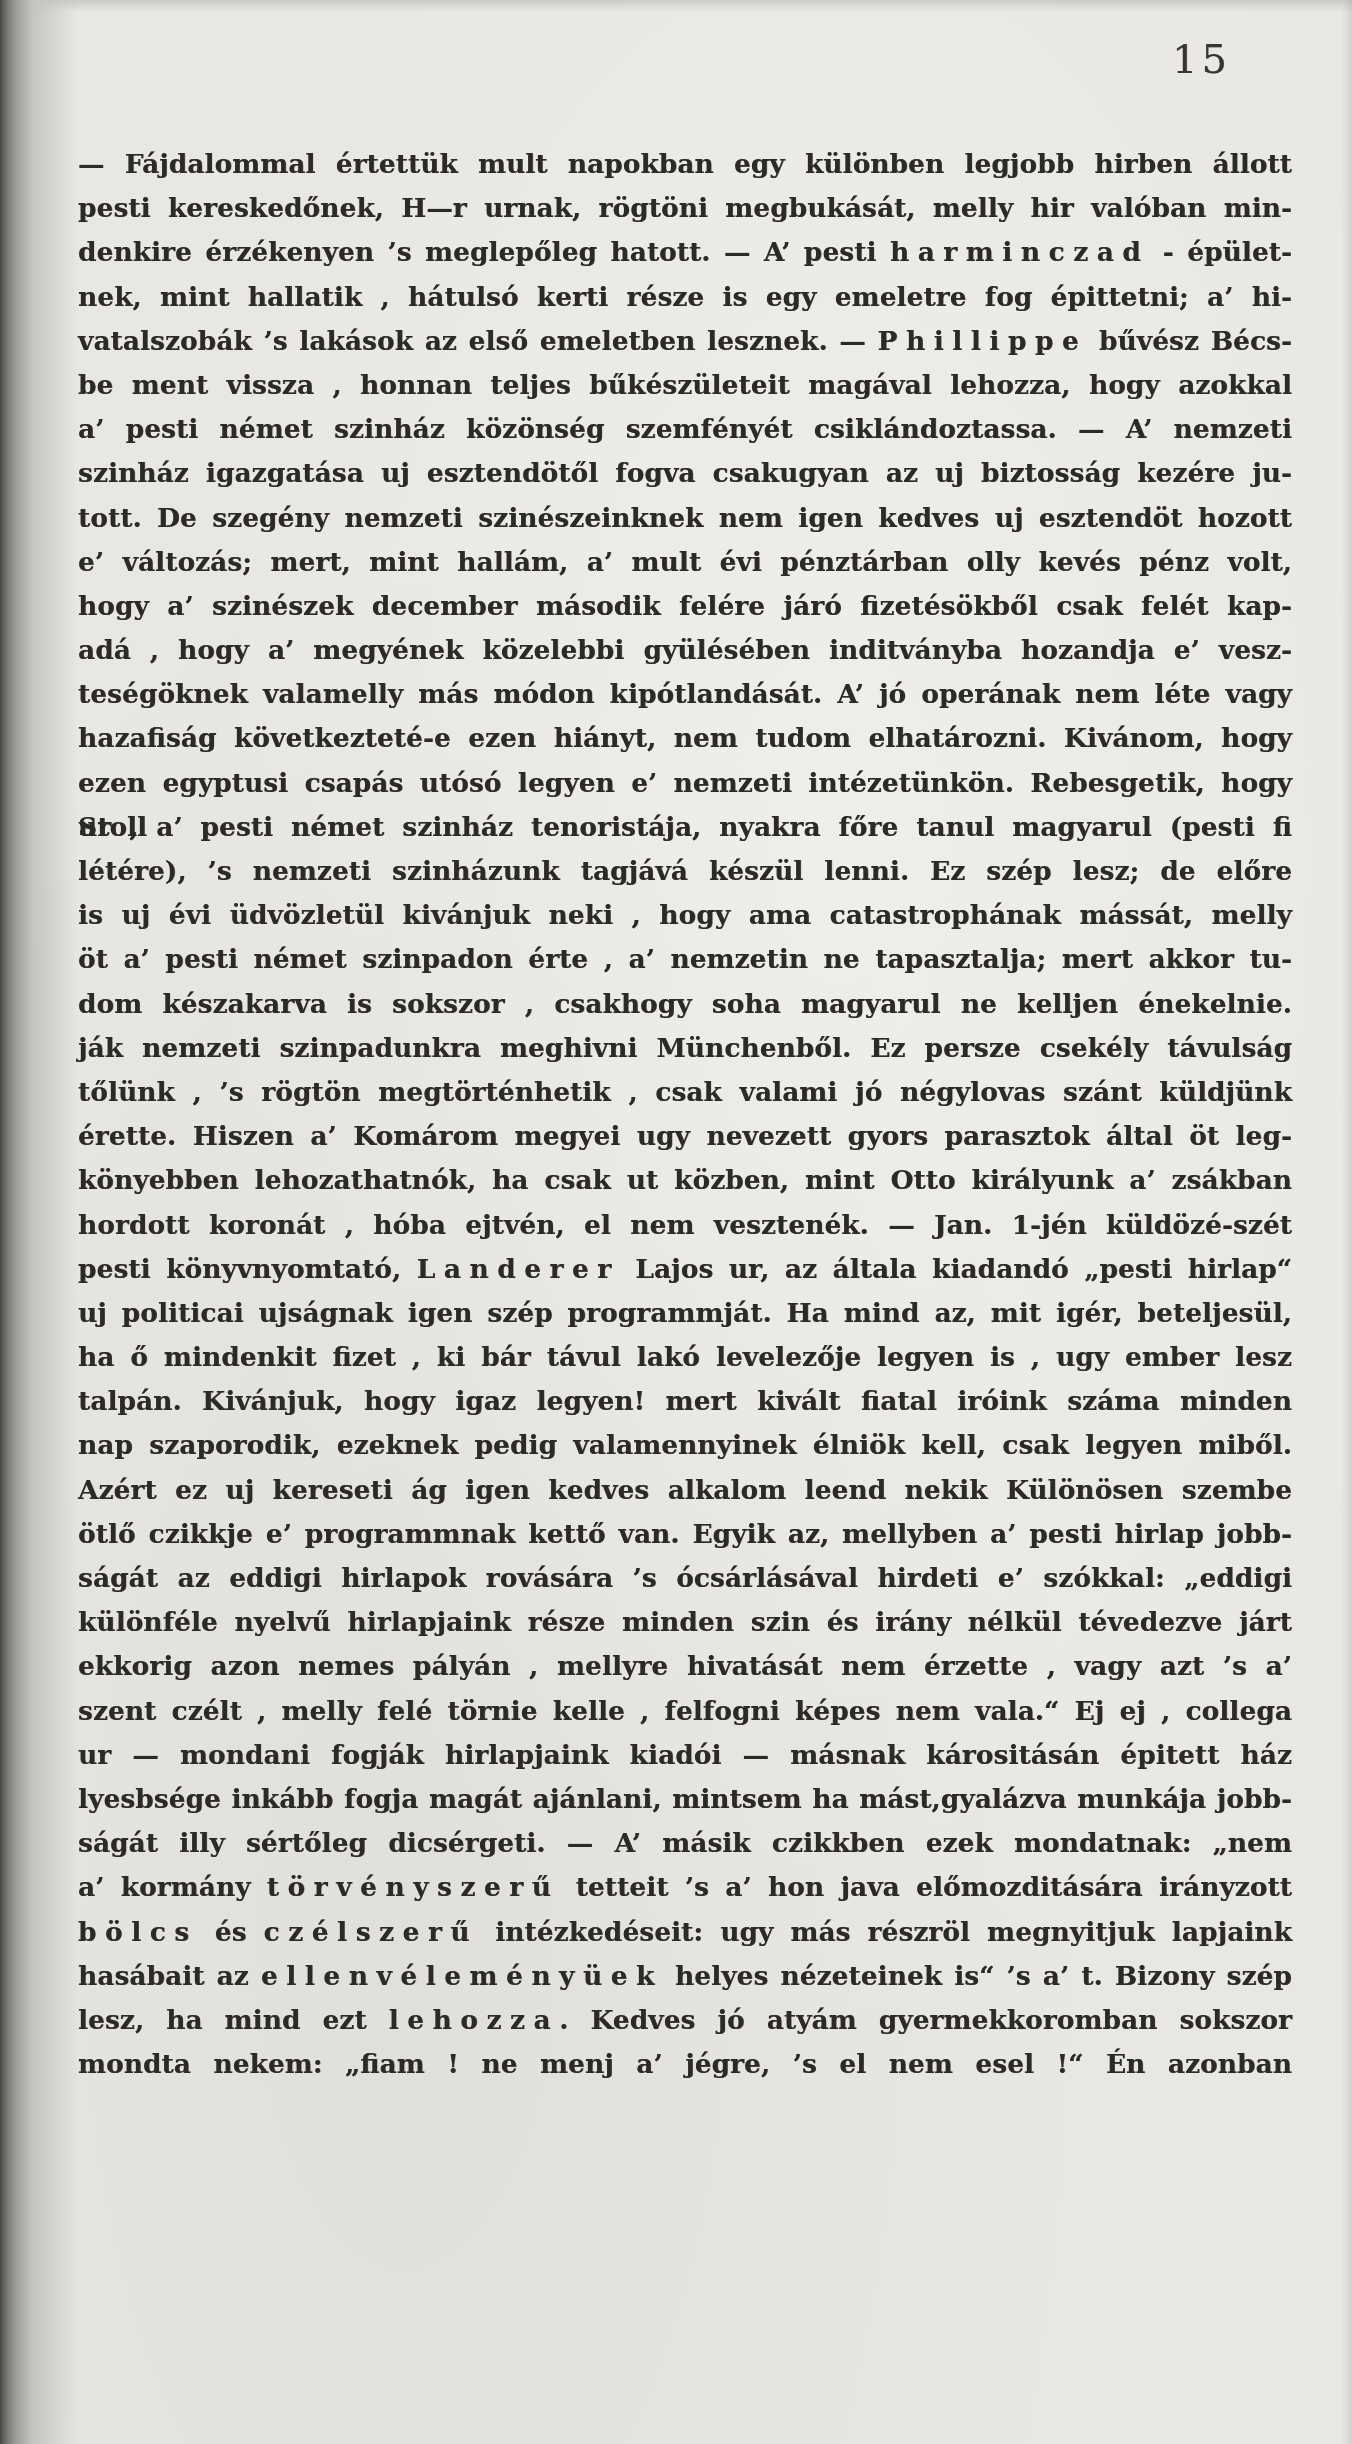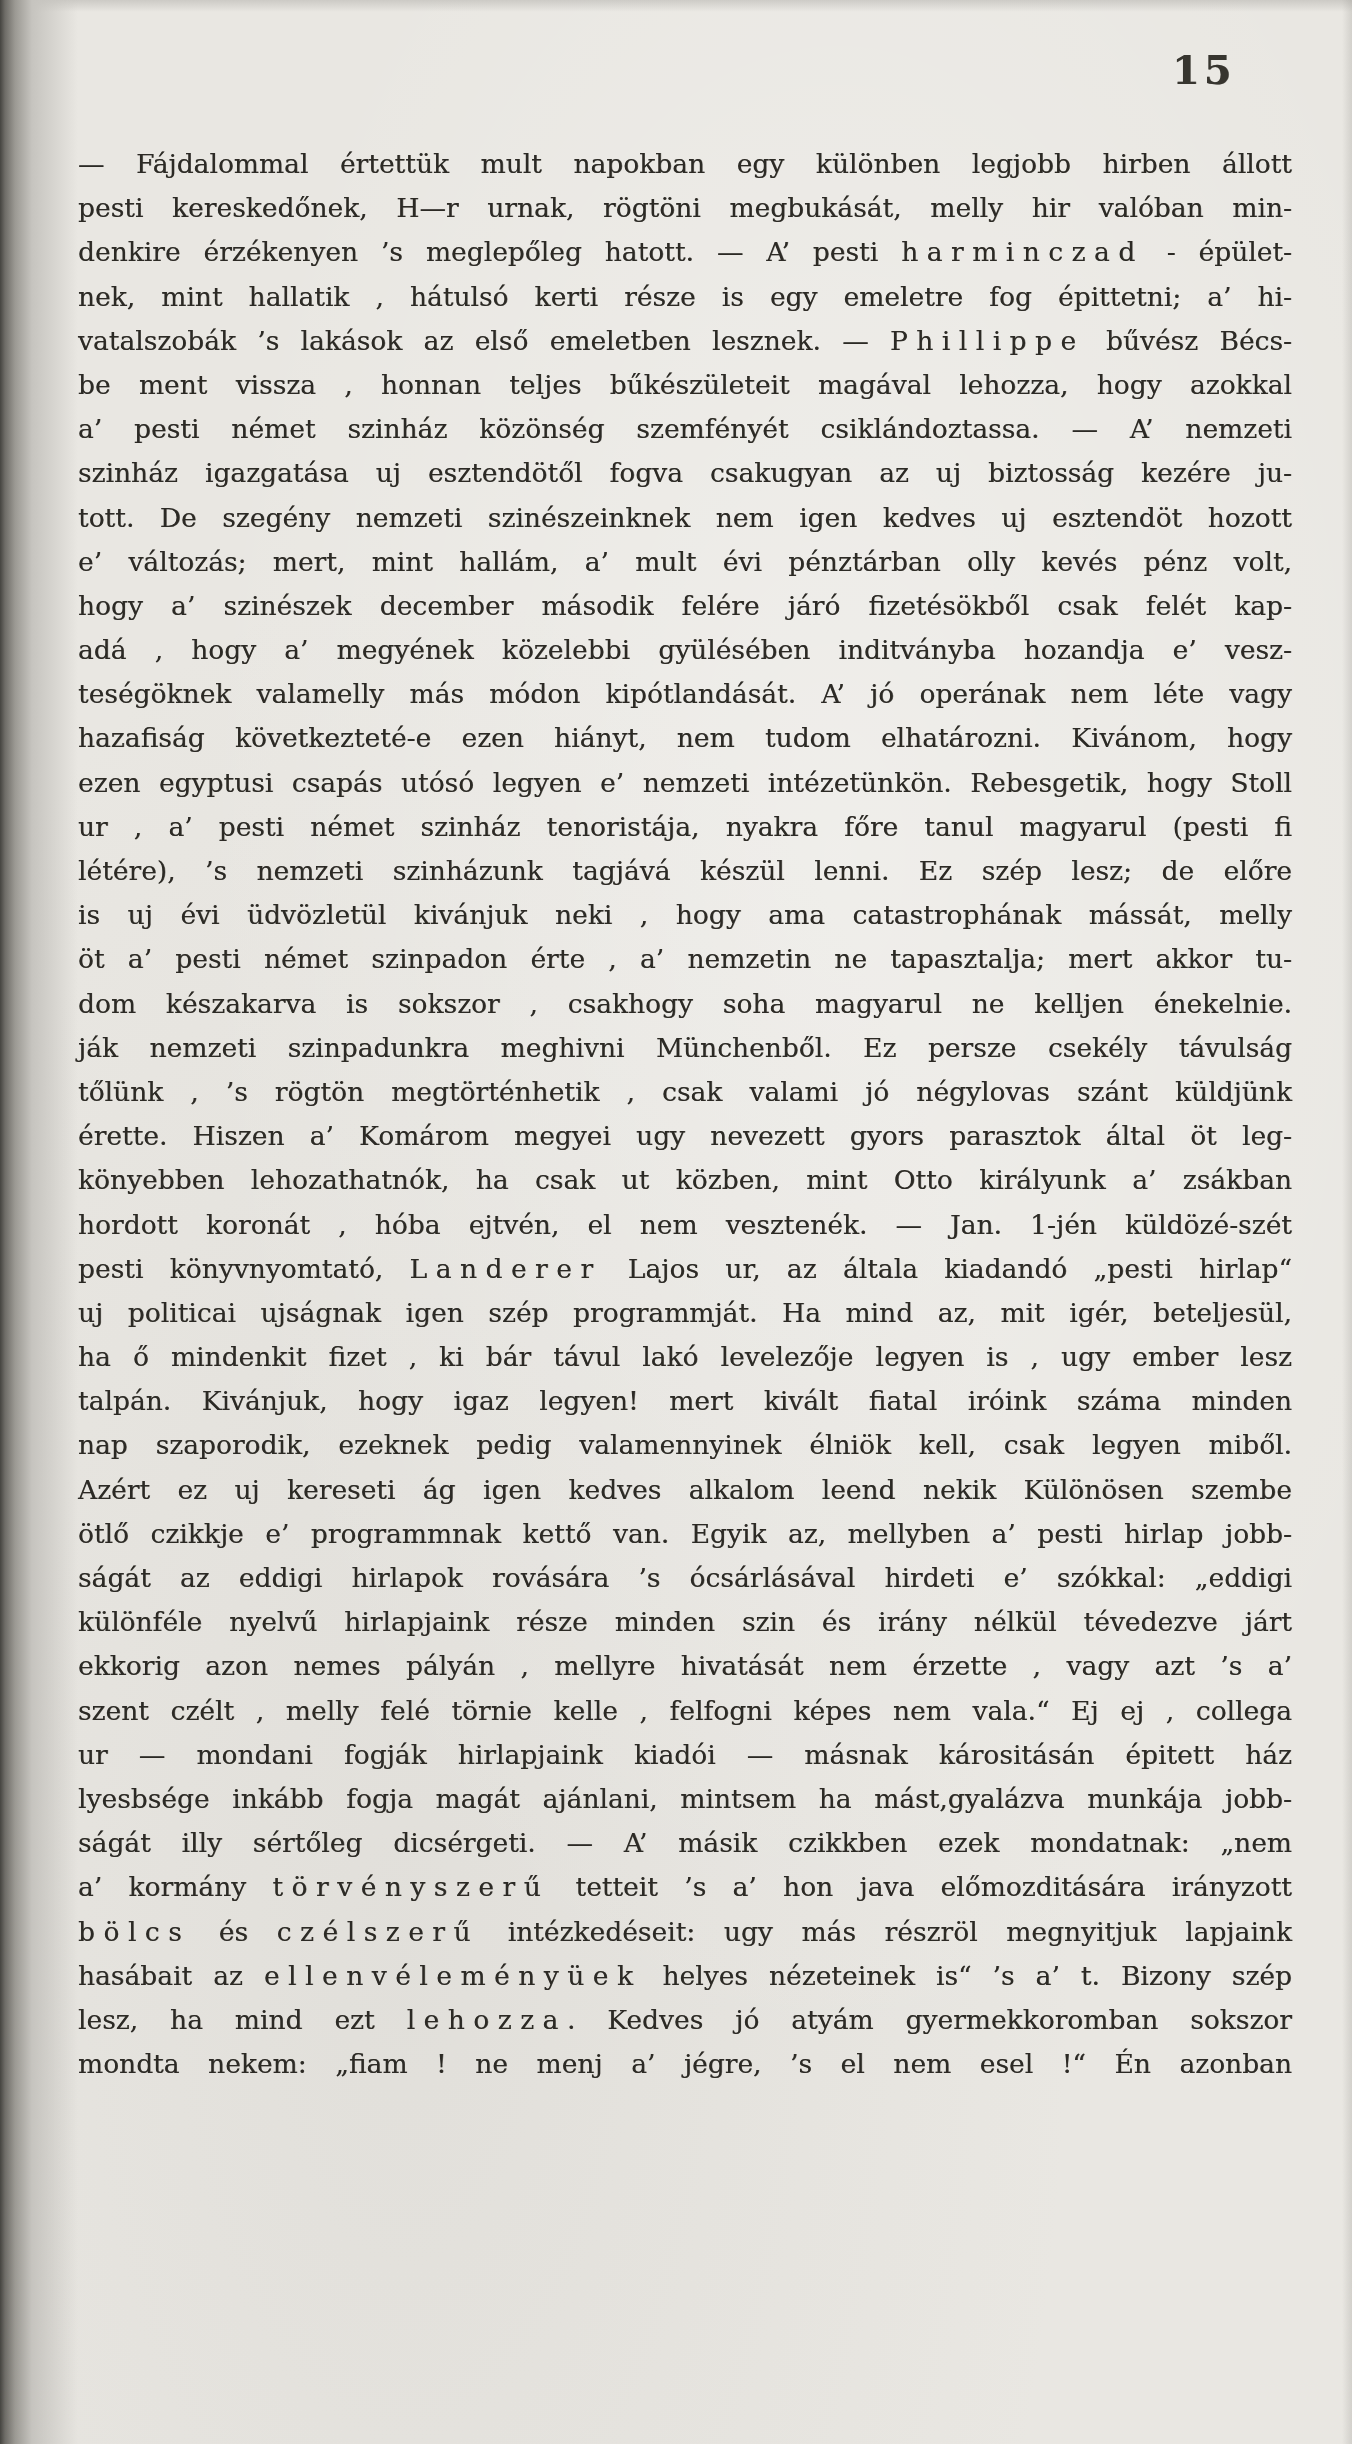--- a/index.html
+++ b/index.html
@@ -27,36 +27,36 @@
     width: 80px;
     background: linear-gradient(to right,
       #454440 0px,
       #6e6c67 5px,
       #9b9993 15px,
       #c6c4bf 32px,
       rgba(233,231,226,0) 78px);
   }
   .pagenum {
     position: absolute;
-    top: 46px;
+    top: 36px;
     left: 1172px;
     font-size: 40px;
-    font-weight: bold;
+    font-weight: normal;
     letter-spacing: 4px;
     color: #37352f;
     text-shadow: 0.4px 0.4px 0.6px rgba(55,53,47,0.5);
   }
   .body-text {
     position: absolute;
     left: 78px;
     top: 142px;
     width: 1214px;
     color: #2c2a25;
     font-size: 26.5px;
-    font-weight: 400;
+    font-weight: 700;
     text-shadow: 0.35px 0.35px 0.55px rgba(44,42,37,0.55);
   }
   .line {
     height: 44.2px;
     line-height: 44.2px;
     text-align: justify;
     -moz-text-align-last: justify;
     text-align-last: justify;
   }
   

